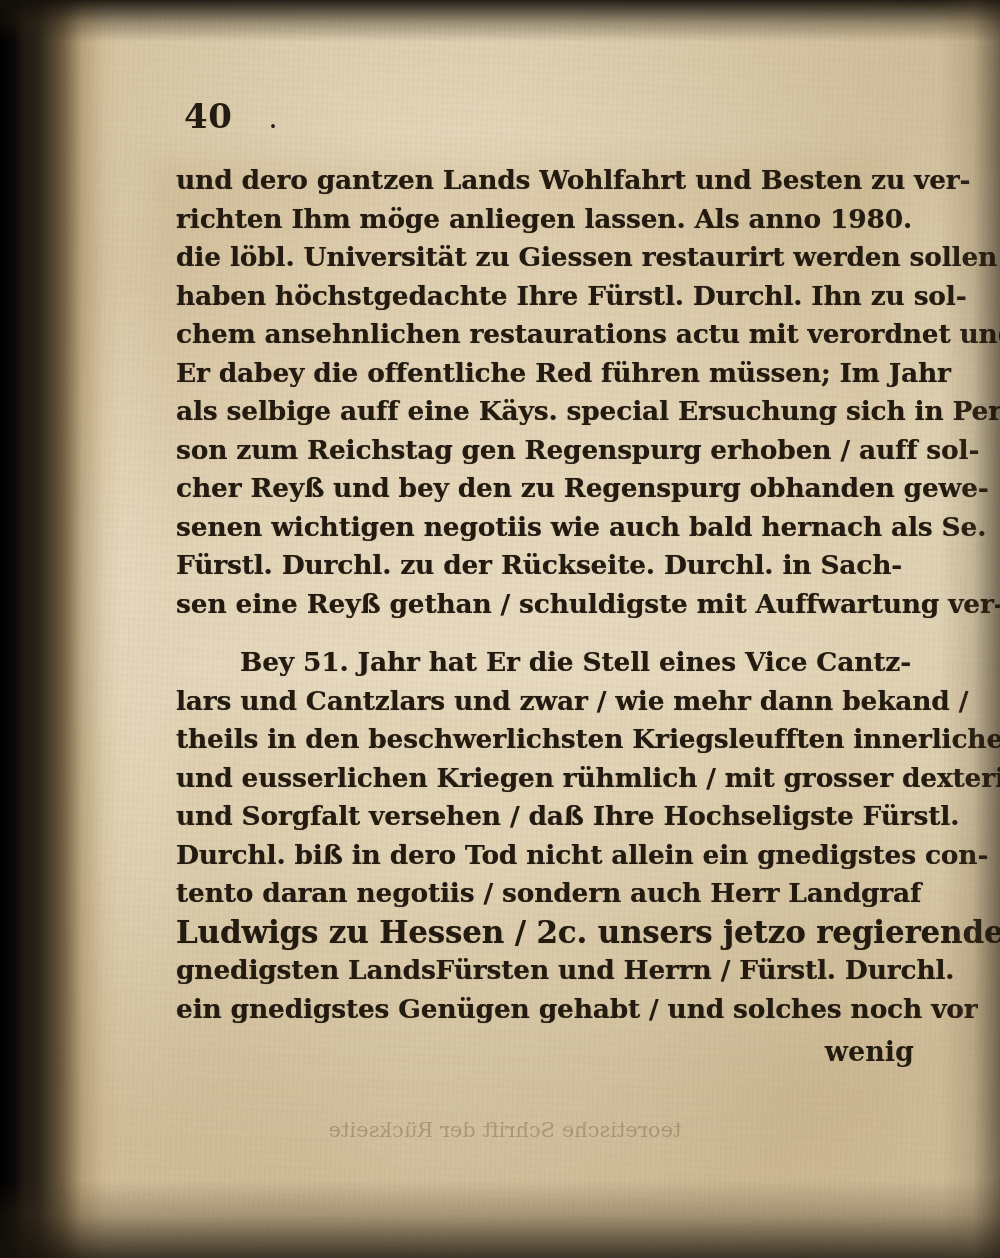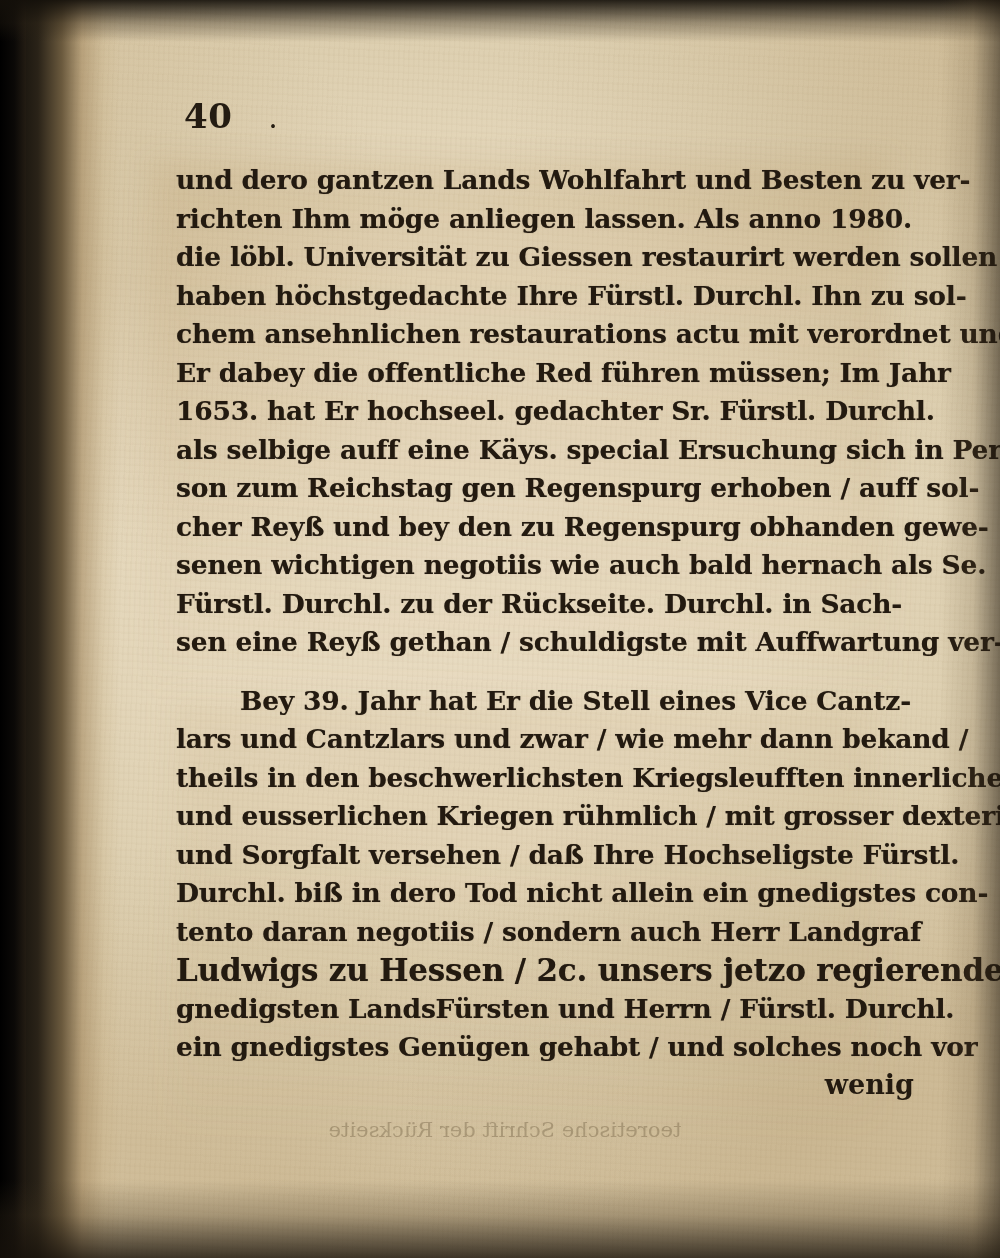--- a/index.html
+++ b/index.html
@@ -155,21 +155,21 @@
   .big {
     font-size: 31px;
     font-weight: 700;
   }
   .catchword {
     text-align: right;
     font-size: 27px;
     font-weight: 700;
     font-family: "DejaVu Serif", serif;
     color: #231a10;
-    margin-top: 2px;
+    margin-top: 8px;
     padding-right: 6px;
   }
   .gap { margin-top: 20px; }
 </style>
 </head>
 <body>
 
 <div id="page">
 
   <div id="grain"></div>
@@ -183,31 +183,30 @@
       <div class="head-dot">.</div>
     </div>
 
     <div class="para">
       <div class="ln fr">und dero gantzen Lands Wohlfahrt und Besten zu ver-</div>
       <div class="ln fr">richten Ihm möge anliegen lassen.      Als anno 1980.</div>
       <div class="ln fr">die löbl. Universität zu Giessen restaurirt werden sollen /</div>
       <div class="ln fr">haben höchstgedachte Ihre Fürstl. Durchl. Ihn zu sol-</div>
       <div class="ln fr">chem ansehnlichen restaurations actu mit verordnet und</div>
       <div class="ln fr">Er dabey die offentliche Red führen müssen; Im Jahr</div>
-      <div class="ln fr">1653. hat Er hochseel. gedachter Sr. Fürstl. Durchl.</div>
       <div class="ln fr">als selbige auff eine Käys. special Ersuchung sich in Per-</div>
       <div class="ln fr">son zum Reichstag gen Regenspurg erhoben / auff sol-</div>
       <div class="ln fr">cher Reyß und bey den zu Regenspurg obhanden gewe-</div>
       <div class="ln fr">senen wichtigen negotiis wie auch bald hernach als Se.</div>
       <div class="ln fr">Fürstl. Durchl. zu der Rückseite. Durchl. in Sach-</div>
       <div class="ln fr">sen eine Reyß gethan / schuldigste mit Auffwartung ver-</div>
     </div>
 
     <div class="para indented gap">
-      <div class="ln fr">Bey 39. Jahr hat Er die Stell eines Vice Cantz-</div>
+      <div class="ln fr">Bey 51. Jahr hat Er die Stell eines Vice Cantz-</div>
       <div class="ln fr">lars und Cantzlars und zwar / wie mehr dann bekand /</div>
       <div class="ln fr">theils in den beschwerlichsten Kriegsleufften innerlichen</div>
       <div class="ln fr">und eusserlichen Kriegen rühmlich / mit grosser dexterität</div>
       <div class="ln fr">und Sorgfalt versehen / daß Ihre Hochseligste Fürstl.</div>
       <div class="ln fr">Durchl. biß in dero Tod nicht allein ein gnedigstes con-</div>
       <div class="ln fr">tento daran negotiis / sondern auch Herr Landgraf</div>
       <div class="ln fr big">Ludwigs zu Hessen / 2c. unsers jetzo regierenden</div>
       <div class="ln fr">gnedigsten LandsFürsten und Herrn / Fürstl. Durchl.</div>
       <div class="ln fr">ein gnedigstes Genügen gehabt / und solches noch vor</div>
     </div>

